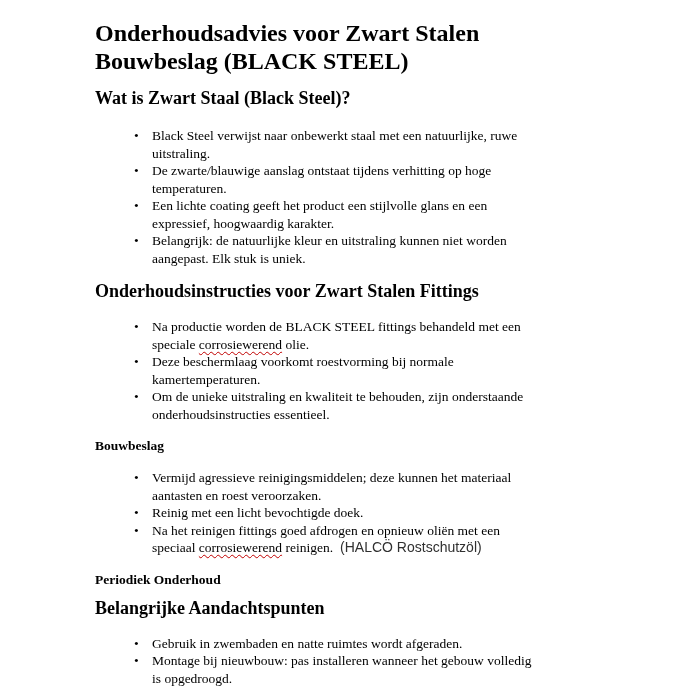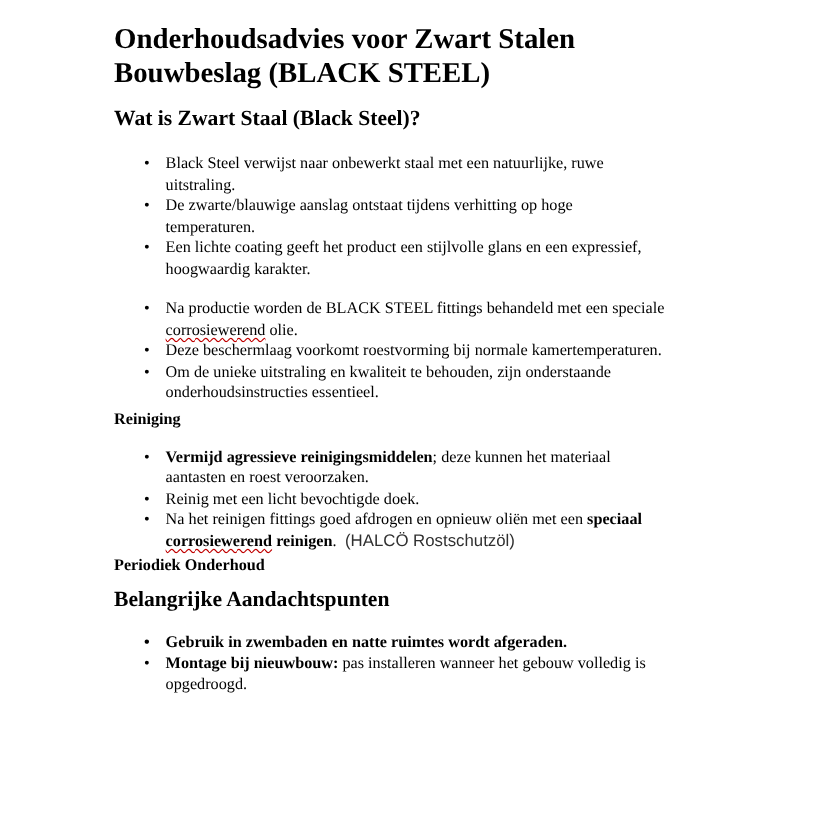--- a/index.html
+++ b/index.html
@@ -22,21 +22,21 @@
   h2 {
     font-size: 18px; line-height: 21px; font-weight: 700;
     margin: 0;
   }
   h3 {
     font-size: 13.5px; line-height: 17px; font-weight: 700;
     margin: 0;
   }
   ul {
     list-style: none;
-    margin: 0;
+    margin: 14px;
     padding: 0 0 0 43px;
   }
   li {
     font-size: 13.5px; line-height: 17.5px;
     position: relative;
   }
   li::before {
     content: "\2022";
     position: absolute;
     left: -18px;
@@ -44,21 +44,21 @@
   .m-h2a { margin-top: 13px; }
   .m-ula { margin-top: 18px; }
   .m-h2b { margin-top: 2px; }
   .m-ulb { margin-top: 16px; }
   .m-h3a { margin-top: 4px; }
   .m-ulc { margin-top: 15px; }
   .m-h3b { margin-top: 3px; }
   .m-uld { margin-top: 11px; }
   .m-h2c { margin-top: 10px; }
   .m-ule { margin-top: 16px; }
-  .b { font-weight: 700; }
+  .b { font-weight: 400; }
   .sq {
     text-decoration-line: underline;
     text-decoration-style: wavy;
     text-decoration-color: #c00000;
     text-decoration-thickness: 1px;
     text-underline-offset: 2px;
   }
   .note {
     font-family: "Liberation Sans", sans-serif;
     font-size: 14px;
@@ -71,29 +71,31 @@
 
 <div class="page">
 
   <h1>Onderhoudsadvies voor Zwart Stalen Bouwbeslag (BLACK STEEL)</h1>
 
   <h2 class="m-h2a">Wat is Zwart Staal (Black Steel)?</h2>
   <ul class="m-ula">
     <li>Black Steel verwijst naar onbewerkt staal met een natuurlijke, ruwe uitstraling.</li>
     <li>De zwarte/blauwige aanslag ontstaat tijdens verhitting op hoge temperaturen.</li>
     <li>Een lichte coating geeft het product een stijlvolle glans en een expressief, hoogwaardig karakter.</li>
+    <li>Belangrijk: de natuurlijke kleur en uitstraling kunnen niet worden aangepast. Elk stuk is uniek.</li>
   </ul>
 
+  <h2 class="m-h2b">Onderhoudsinstructies voor Zwart Stalen Fittings</h2>
   <ul class="m-ulb">
     <li><span>Na productie worden de BLACK STEEL fittings behandeld met een speciale </span><span class="sq">corrosiewerend</span><span> olie.</span></li>
     <li>Deze beschermlaag voorkomt roestvorming bij normale kamertemperaturen.</li>
     <li>Om de unieke uitstraling en kwaliteit te behouden, zijn onderstaande onderhoudsinstructies essentieel.</li>
   </ul>
 
-  <h3 class="m-h3a">Reiniging</h3>
+  <h3 class="m-h3a">Bouwbeslag</h3>
   <ul class="m-ulc">
     <li><span class="b">Vermijd agressieve reinigingsmiddelen</span><span>; deze kunnen het materiaal aantasten en roest veroorzaken.</span></li>
     <li>Reinig met een licht bevochtigde doek.</li>
     <li><span>Na het reinigen fittings goed afdrogen en opnieuw oliën met een </span><span class="b">speciaal </span><span class="b sq">corrosiewerend</span><span class="b"> reinigen</span><span>.</span><span class="note">(HALCÖ Rostschutzöl)</span></li>
   </ul>
 
   <h3 class="m-h3b">Periodiek Onderhoud</h3>
 
   <h2 class="m-h2c">Belangrijke Aandachtspunten</h2>
   <ul class="m-ule">

